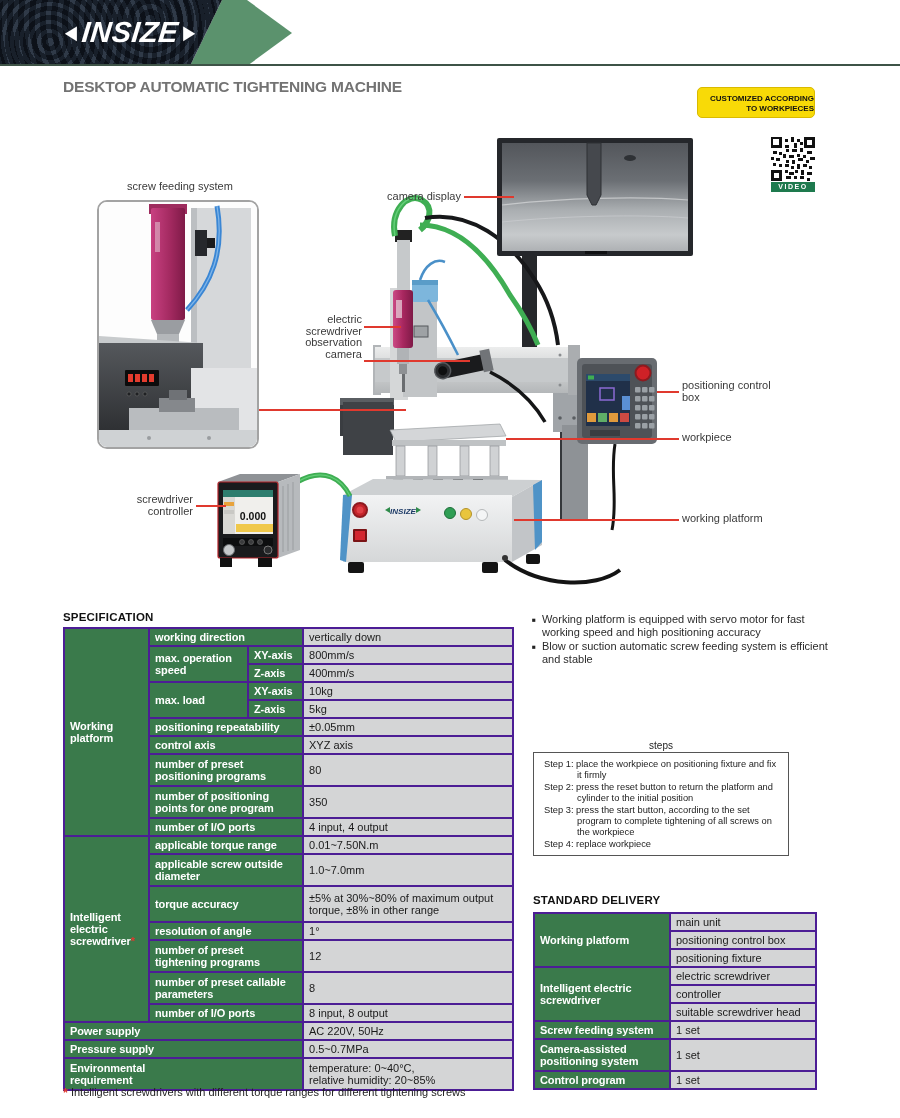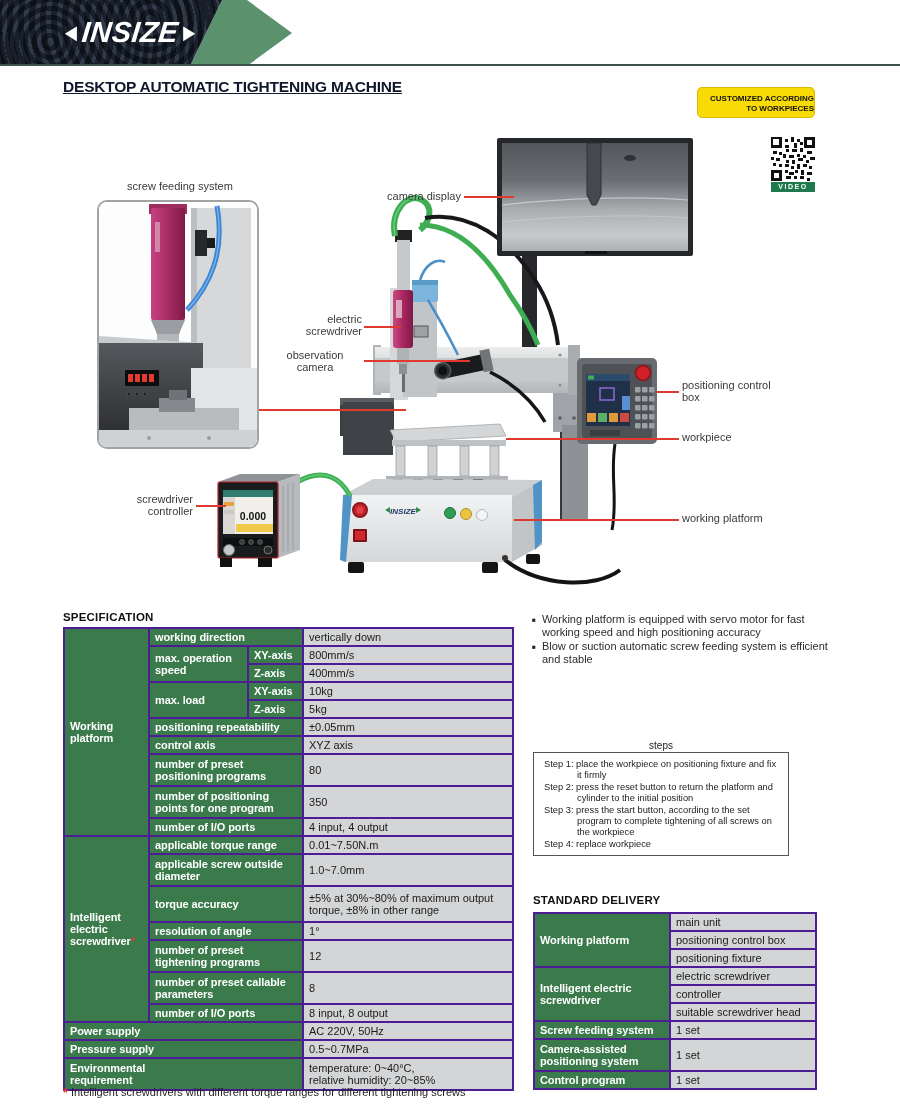--- a/index.html
+++ b/index.html
@@ -17,21 +17,21 @@
       repeating-radial-gradient(circle at 215px 58px,#3f474f 0 6px,#20262e 6px 13px),
       linear-gradient(135deg,#39414b,#1c2128);
     background-blend-mode:overlay,normal,normal,normal;}
   .hdr-logo{position:absolute;left:60px;top:16px;display:flex;align-items:center;
     color:#fff;font-weight:bold;font-style:italic;z-index:5;}
   .hdr-logo .word{font-size:29px;letter-spacing:0.5px;transform:skewX(-6deg);}
   .hdr-logo .arr{font-size:20px;margin:0 1px;transform:scaleY(1.25);}
   .hdr-rule{position:absolute;left:0;top:64px;width:900px;height:2px;background:#3e5347;}
 
   .page-title{position:absolute;left:63px;top:78px;font-size:15.5px;font-weight:bold;
-    line-height:18.5px;color:#0f172a;letter-spacing:-0.2px;text-decoration:underline;}
+    line-height:18.5px;color:#737373;letter-spacing:-0.2px;}
   .badge{position:absolute;left:697px;top:87px;width:118px;height:31px;background:#f8da07;
     border:1px solid #d9ba00;border-radius:5px;text-align:right;font-size:8px;font-weight:bold;
     color:#111;line-height:10px;padding-top:6px;box-sizing:border-box;}
 
   .qr{position:absolute;left:771px;top:137px;width:44px;height:44px;background:#fff;}
   .video-bar{position:absolute;left:771px;top:182px;width:44px;height:10px;background:#1e7a4e;
     color:#fff;font-size:7px;font-weight:bold;text-align:center;line-height:10px;letter-spacing:1.5px;}
 
   
   .figure{position:absolute;left:90px;top:130px;width:720px;height:470px;}
@@ -389,21 +389,21 @@
     </div>
 
     <div class="callout" style="left:15px;top:51px;width:150px;text-align:center;">screw feeding system</div>
 
     <div class="callout c-right" style="left:250px;top:61px;width:121px;">camera display</div>
     <div class="red-line" style="left:374px;top:66px;width:50px;"></div>
 
     <div class="callout c-right" style="left:210px;top:184px;width:62px;">electric screwdriver</div>
     <div class="red-line" style="left:274px;top:196px;width:37px;"></div>
 
-    <div class="callout c-right" style="left:178px;top:220px;width:94px;text-align:center;">observation camera</div>
+    <div class="callout c-right" style="left:178px;top:207px;width:94px;">observation camera</div>
     <div class="red-line" style="left:274px;top:230px;width:106px;"></div>
 
     <div class="red-line" style="left:169px;top:279px;width:147px;"></div>
 
     <div class="callout" style="left:592px;top:250px;width:95px;">positioning control box</div>
     <div class="red-line" style="left:567px;top:261px;width:22px;"></div>
 
     <div class="callout" style="left:592px;top:302px;width:95px;">workpiece</div>
     <div class="red-line" style="left:416px;top:308px;width:173px;"></div>
 

